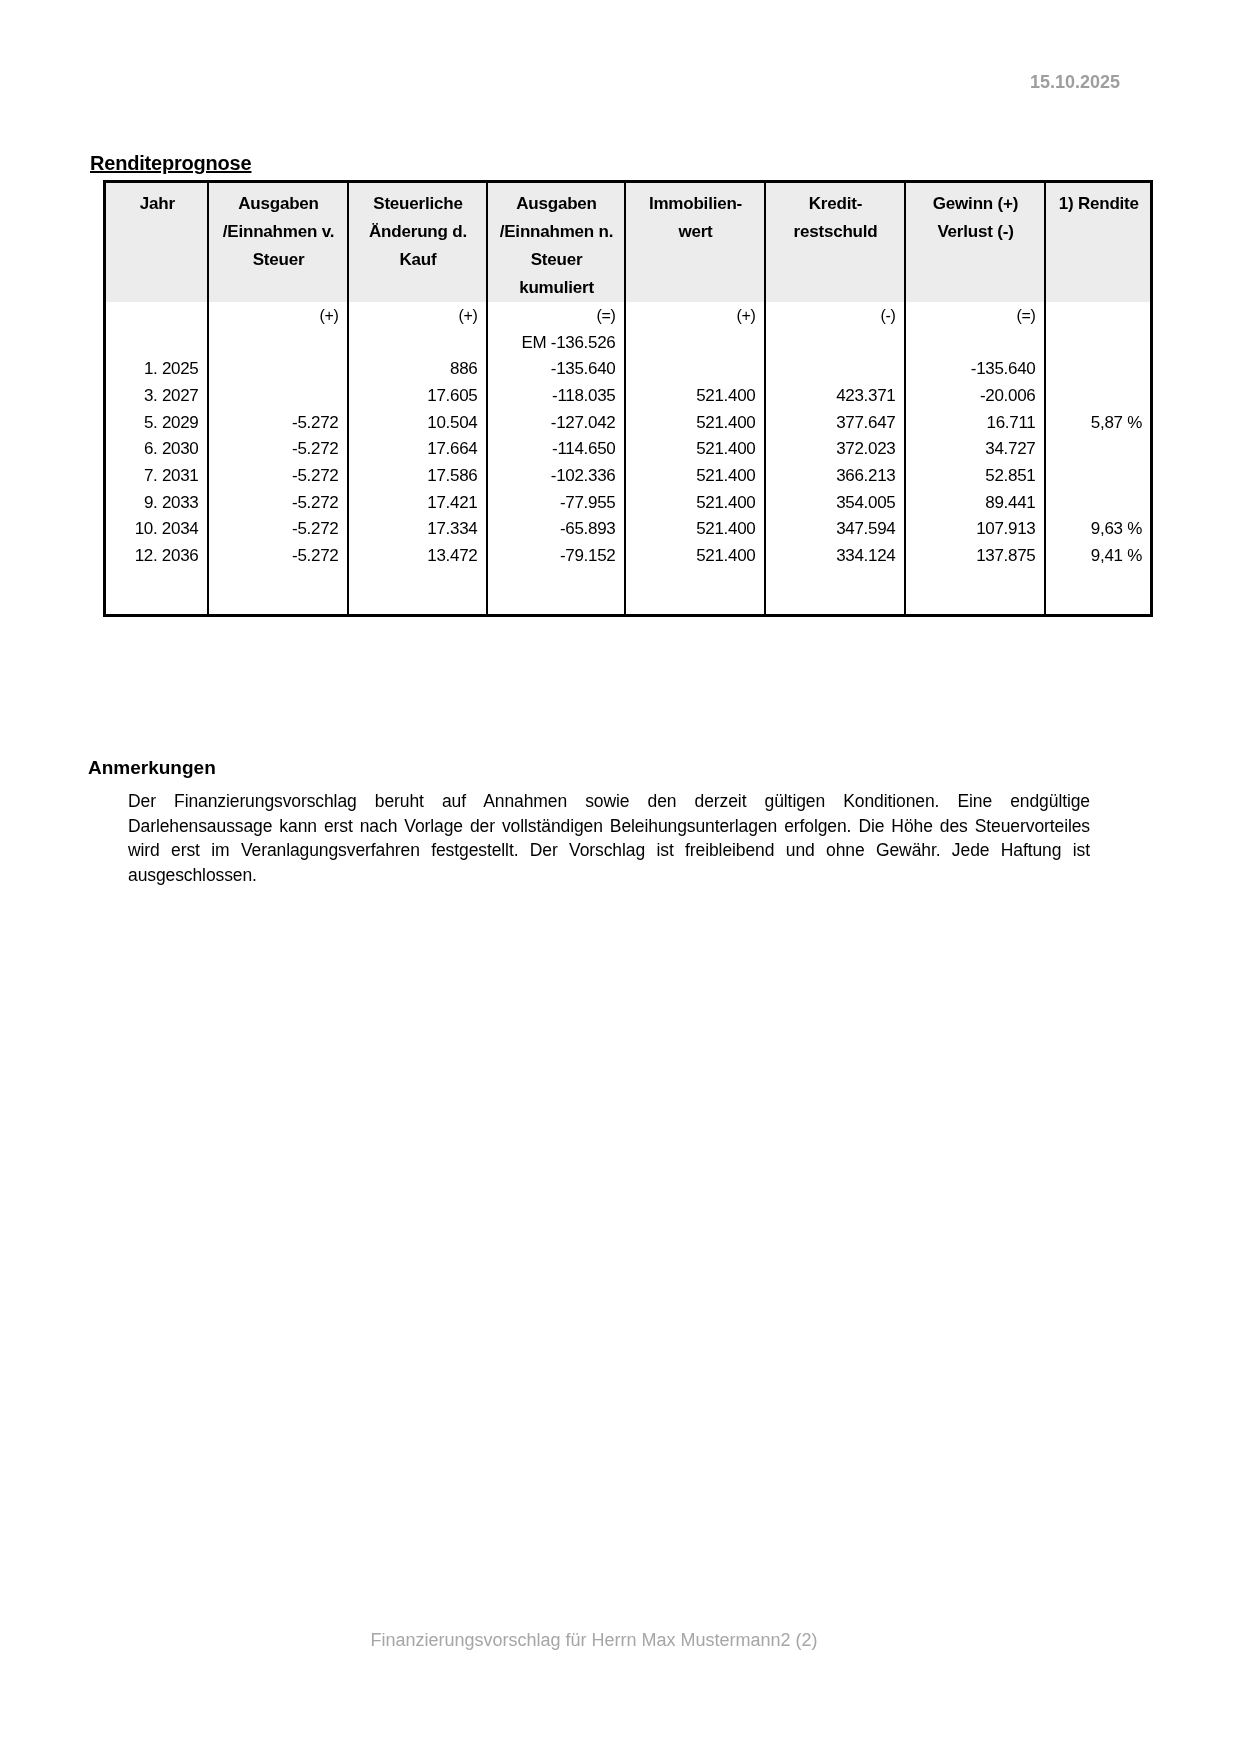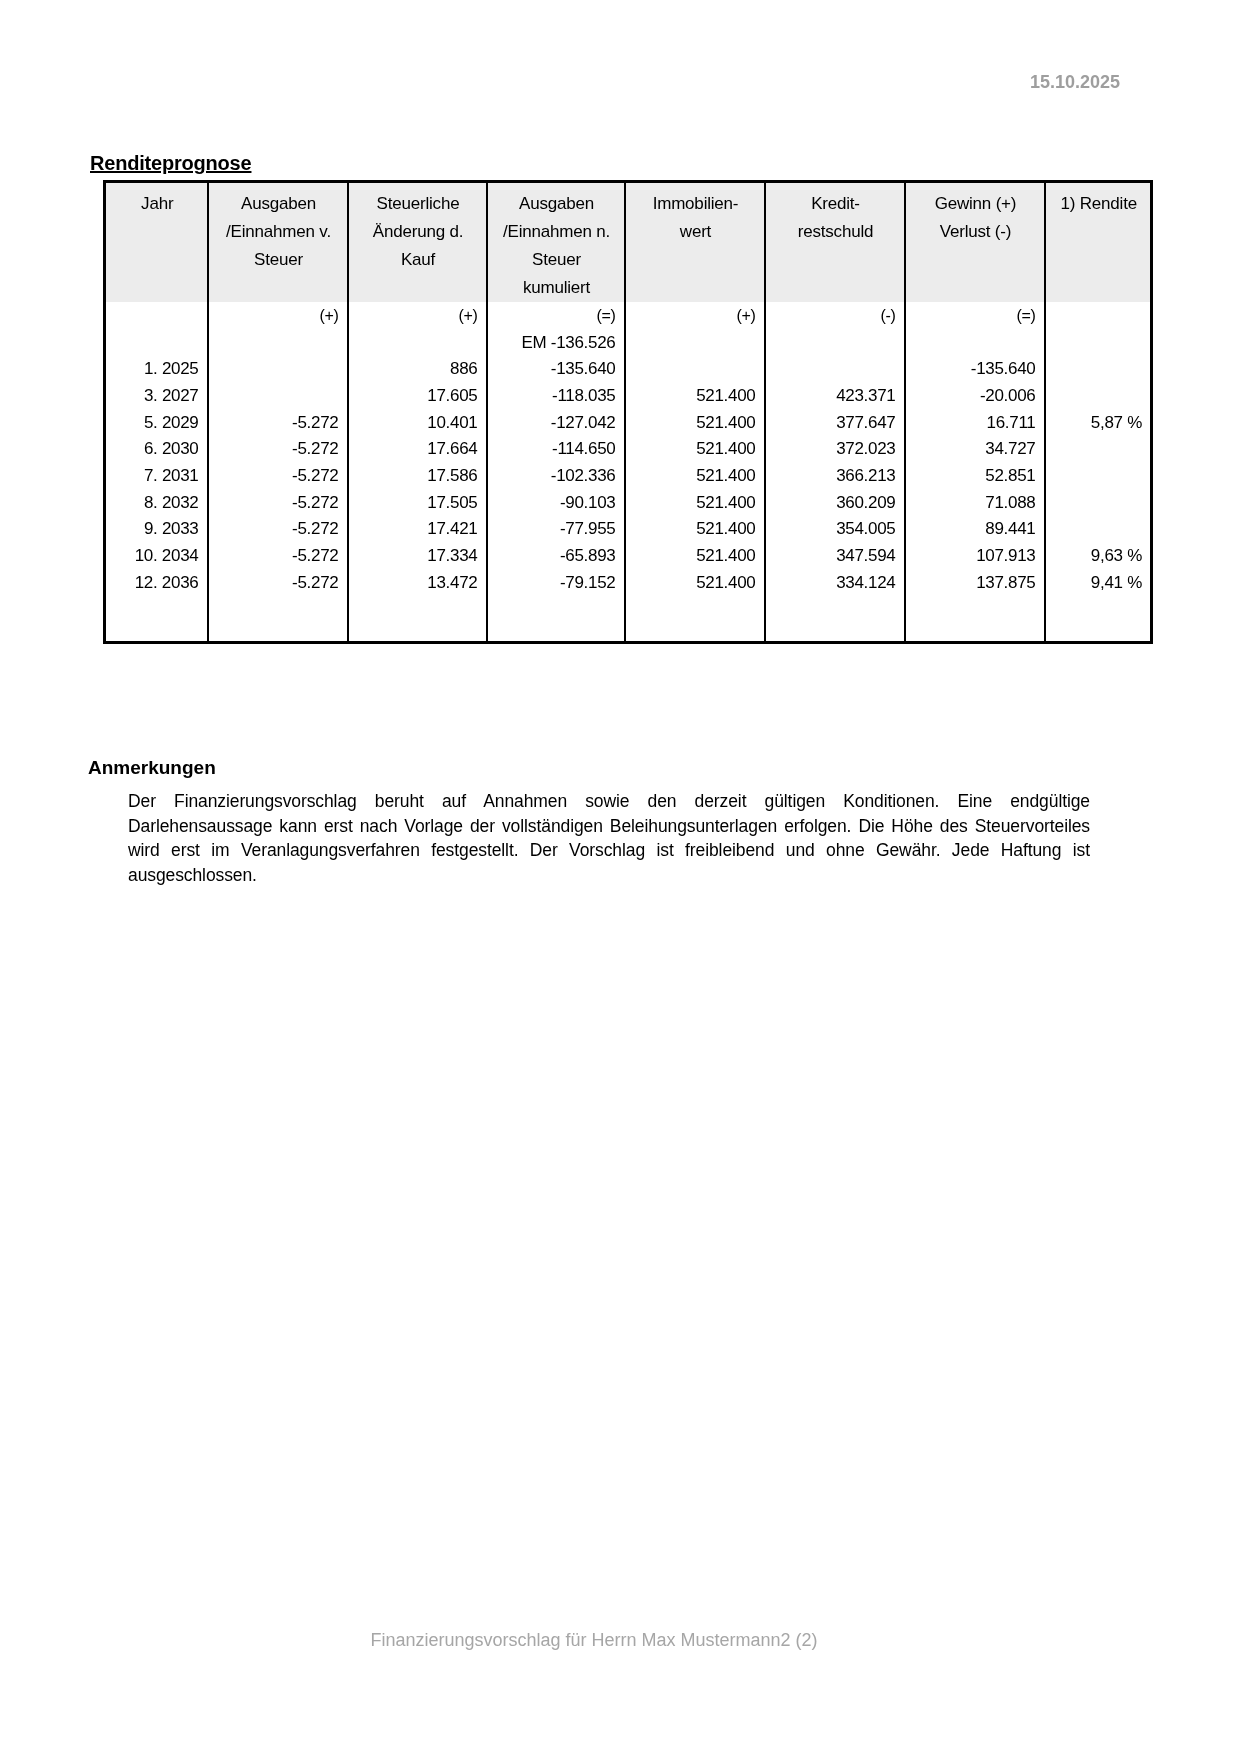--- a/index.html
+++ b/index.html
@@ -54,21 +54,21 @@
     white-space: nowrap;
   }
   table.rendite th:not(:first-child),
   table.rendite td:not(:first-child) {
     border-left: 2px solid var(--ink, #000);
   }
   table.rendite thead th {
     background: var(--header-bg, #ececec);
     text-align: center;
     vertical-align: top;
-    font-weight: normal;
+    font-weight: bold;
     height: 113px;
     padding: 7px 0 0 2px;
     margin-left: 40px;
   }
   .hlines { white-space: pre-line; line-height: 28px; font-size: 17px; letter-spacing: -0.2px; }
   tr.sign-row td { height: 27px; font-weight: normal; font-size: 16px; vertical-align: middle; }
   tr.em-row td   { height: 27px; vertical-align: middle; }
   tbody.rows td  { height: 26.7px; vertical-align: middle; }
   tr.filler-row td { height: 46px; }
 
@@ -221,21 +221,21 @@
             <td>521.400</td>
             <td>423.371</td>
             <td>-20.006</td>
             <td></td>
           </tr>
 
 
           <tr>
             <td>5. 2029</td>
             <td>-5.272</td>
-            <td>10.401</td>
+            <td>10.504</td>
             <td>-127.042</td>
             <td>521.400</td>
             <td>377.647</td>
             <td>16.711</td>
             <td>5,87 %</td>
           </tr>
 
           <tr>
             <td>6. 2030</td>
             <td>-5.272</td>
@@ -251,30 +251,20 @@
             <td>7. 2031</td>
             <td>-5.272</td>
             <td>17.586</td>
             <td>-102.336</td>
             <td>521.400</td>
             <td>366.213</td>
             <td>52.851</td>
             <td></td>
           </tr>
 
-          <tr>
-            <td>8. 2032</td>
-            <td>-5.272</td>
-            <td>17.505</td>
-            <td>-90.103</td>
-            <td>521.400</td>
-            <td>360.209</td>
-            <td>71.088</td>
-            <td></td>
-          </tr>
 
           <tr>
             <td>9. 2033</td>
             <td>-5.272</td>
             <td>17.421</td>
             <td>-77.955</td>
             <td>521.400</td>
             <td>354.005</td>
             <td>89.441</td>
             <td></td>

